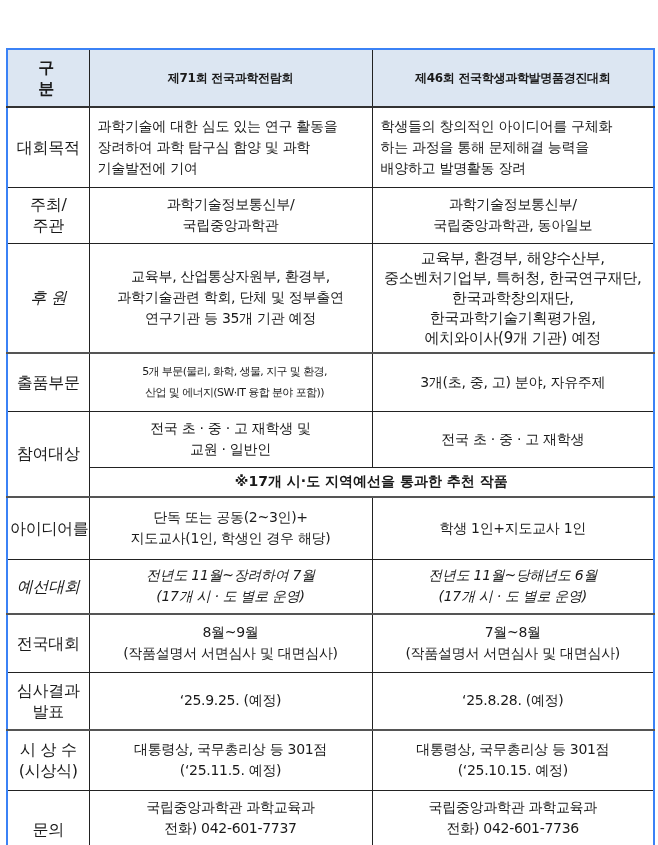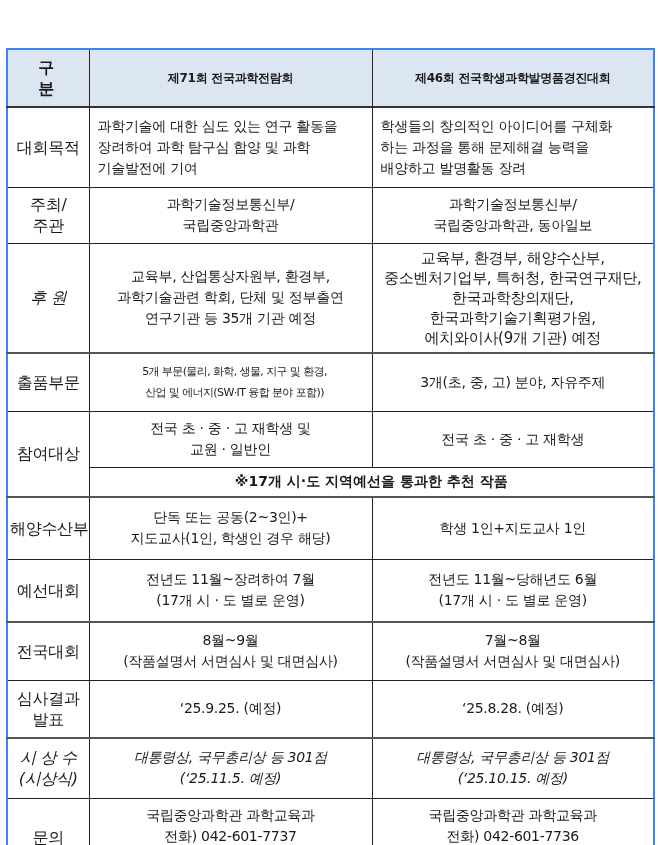--- a/index.html
+++ b/index.html
@@ -116,31 +116,31 @@
       </td>
       <td>
         <span class="line">전국 초 · 중 · 고 재학생</span>
       </td>
     </tr>
     <tr style="height:30px;">
       <td class="note" colspan="2">※17개 시·도 지역예선을 통과한 추천 작품</td>
     </tr>
 
     <tr class="sep-thick" style="height:62px;">
-      <td class="label">해양수산부</td>
+      <td class="label">아이디어를</td>
       <td>
         <span class="line">단독 또는 공동(2~3인)+</span>
         <span class="line">지도교사(1인, 학생인 경우 해당)</span>
       </td>
       <td>
         <span class="line">학생 1인+지도교사 1인</span>
       </td>
     </tr>
 
-    <tr style="height:63px;">
+    <tr style="height:55px;font-style:italic;">
       <td class="label">예선대회</td>
       <td>
         <span class="line">전년도 11월~장려하여 7월</span>
         <span class="line">(17개 시 · 도 별로 운영)</span>
       </td>
       <td>
         <span class="line">전년도 11월~당해년도 6월</span>
         <span class="line">(17개 시 · 도 별로 운영)</span>
       </td>
     </tr>
@@ -163,21 +163,21 @@
         <span class="line">발표</span>
       </td>
       <td>
         <span class="line">‘25.9.25. (예정)</span>
       </td>
       <td>
         <span class="line">‘25.8.28. (예정)</span>
       </td>
     </tr>
 
-    <tr class="sep-thick" style="height:60px;font-style:italic;">
+    <tr class="sep-thick" style="height:60px;">
       <td class="label">
         <span class="line">시 상 수</span>
         <span class="line">(시상식)</span>
       </td>
       <td>
         <span class="line">대통령상, 국무총리상 등 301점</span>
         <span class="line">(‘25.11.5. 예정)</span>
       </td>
       <td>
         <span class="line">대통령상, 국무총리상 등 301점</span>

